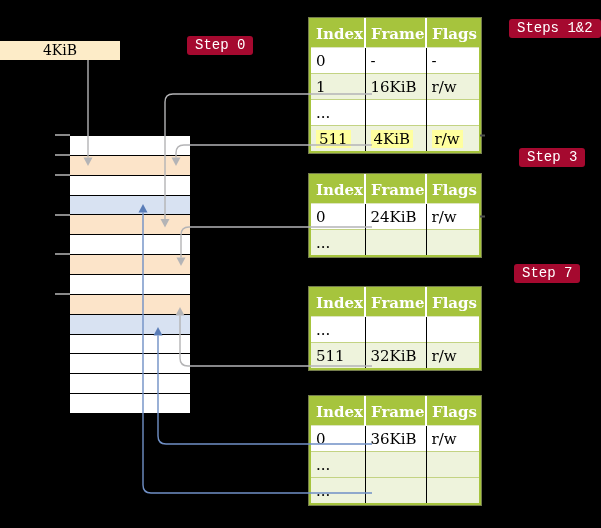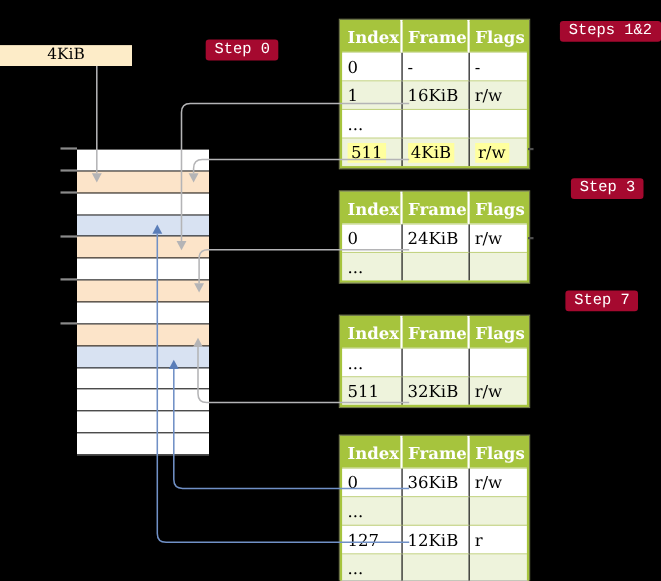--- a/index.html
+++ b/index.html
@@ -61,21 +61,21 @@
 <body>
 
 <div id="canvas">
 
   <div class="freebox">
     <span>4KiB</span>
   </div>
 
   <div class="steplabel" style="left:187px;top:36px;">Step 0</div>
   <div class="steplabel" style="left:509px;top:19px;">Steps 1&amp;2</div>
-  <div class="steplabel" style="left:519px;top:162px;">Step 3</div>
+  <div class="steplabel" style="left:519px;top:148px;">Step 3</div>
   <div class="steplabel" style="left:514px;top:264px;">Step 7</div>
 
   <div id="memory">
       <div class="mrow row-white"></div>
       <div class="mrow row-orange"></div>
       <div class="mrow row-white"></div>
       <div class="mrow row-blue"></div>
       <div class="mrow row-orange"></div>
       <div class="mrow row-white"></div>
       <div class="mrow row-orange"></div>
@@ -203,25 +203,20 @@
         <tr>
           <td>0</td>
           <td>36KiB</td>
           <td>r/w</td>
         </tr>
         <tr class="shaded">
           <td>...</td>
           <td></td>
           <td></td>
         </tr>
-        <tr>
-          <td>127</td>
-          <td>12KiB</td>
-          <td>r</td>
-        </tr>
         <tr class="shaded">
           <td>...</td>
           <td></td>
           <td></td>
         </tr>
       </tbody>
   </table>
 
   <svg id="overlay" width="601" height="528" viewBox="0 0 601 528">
 

